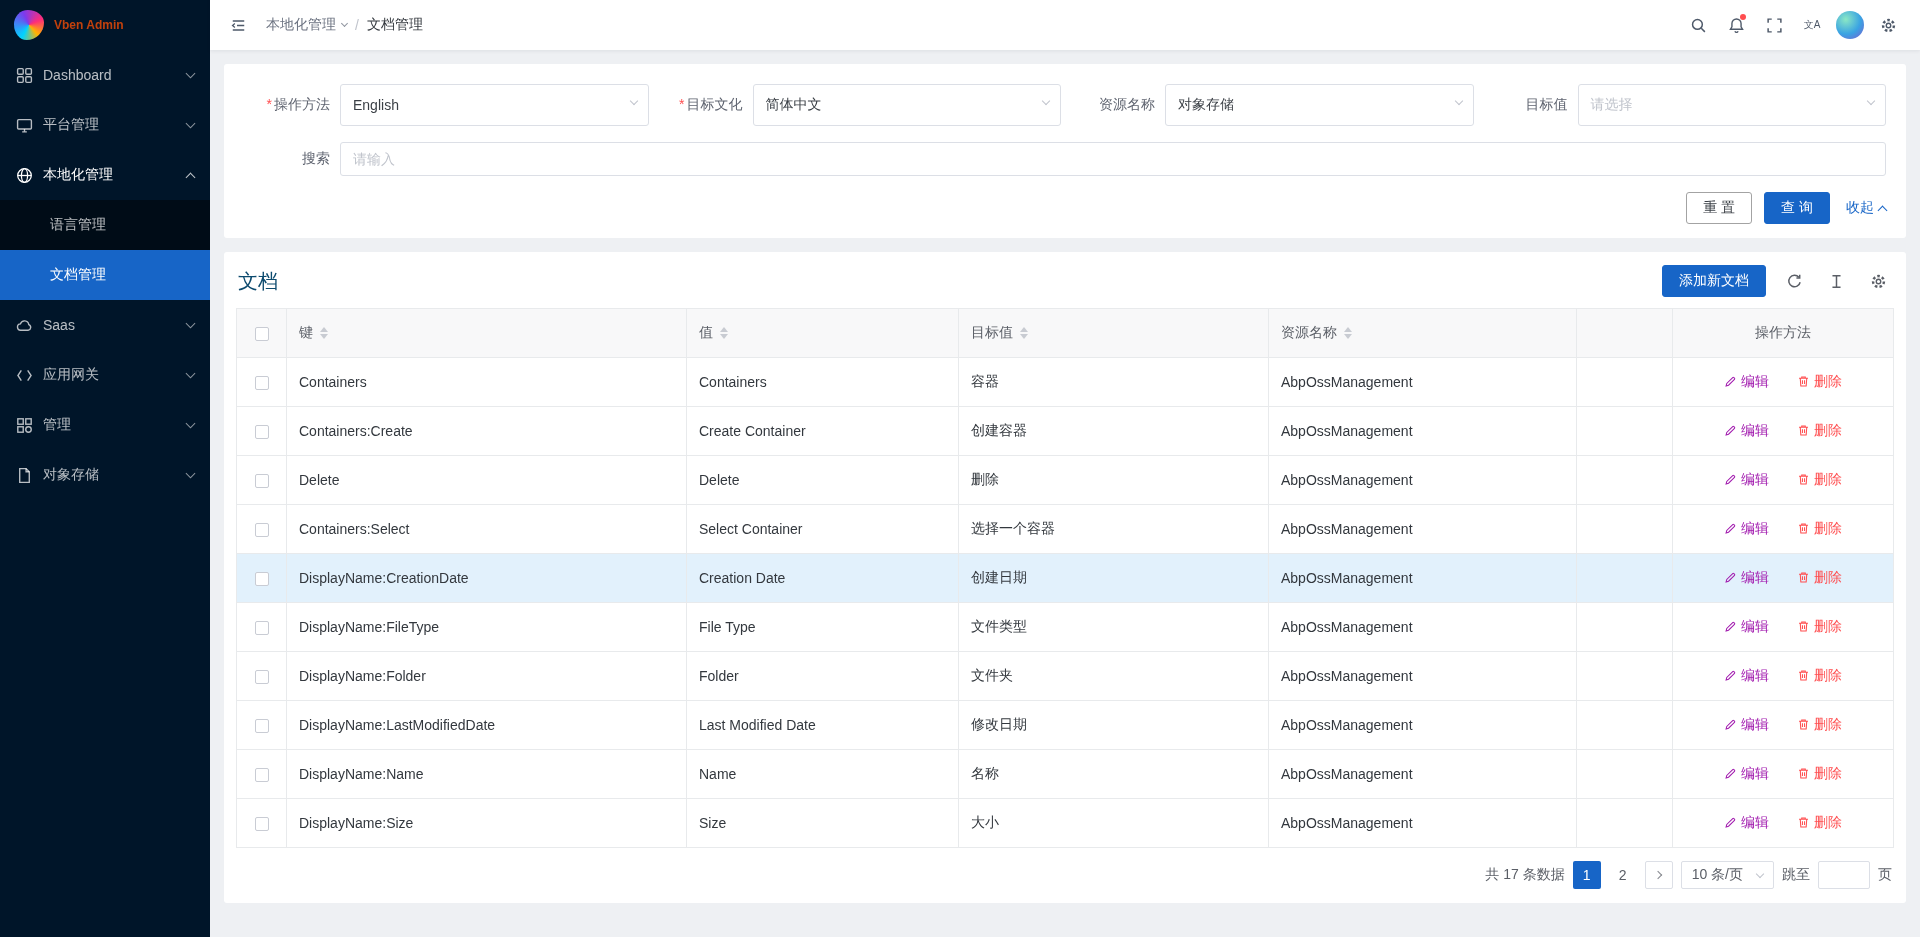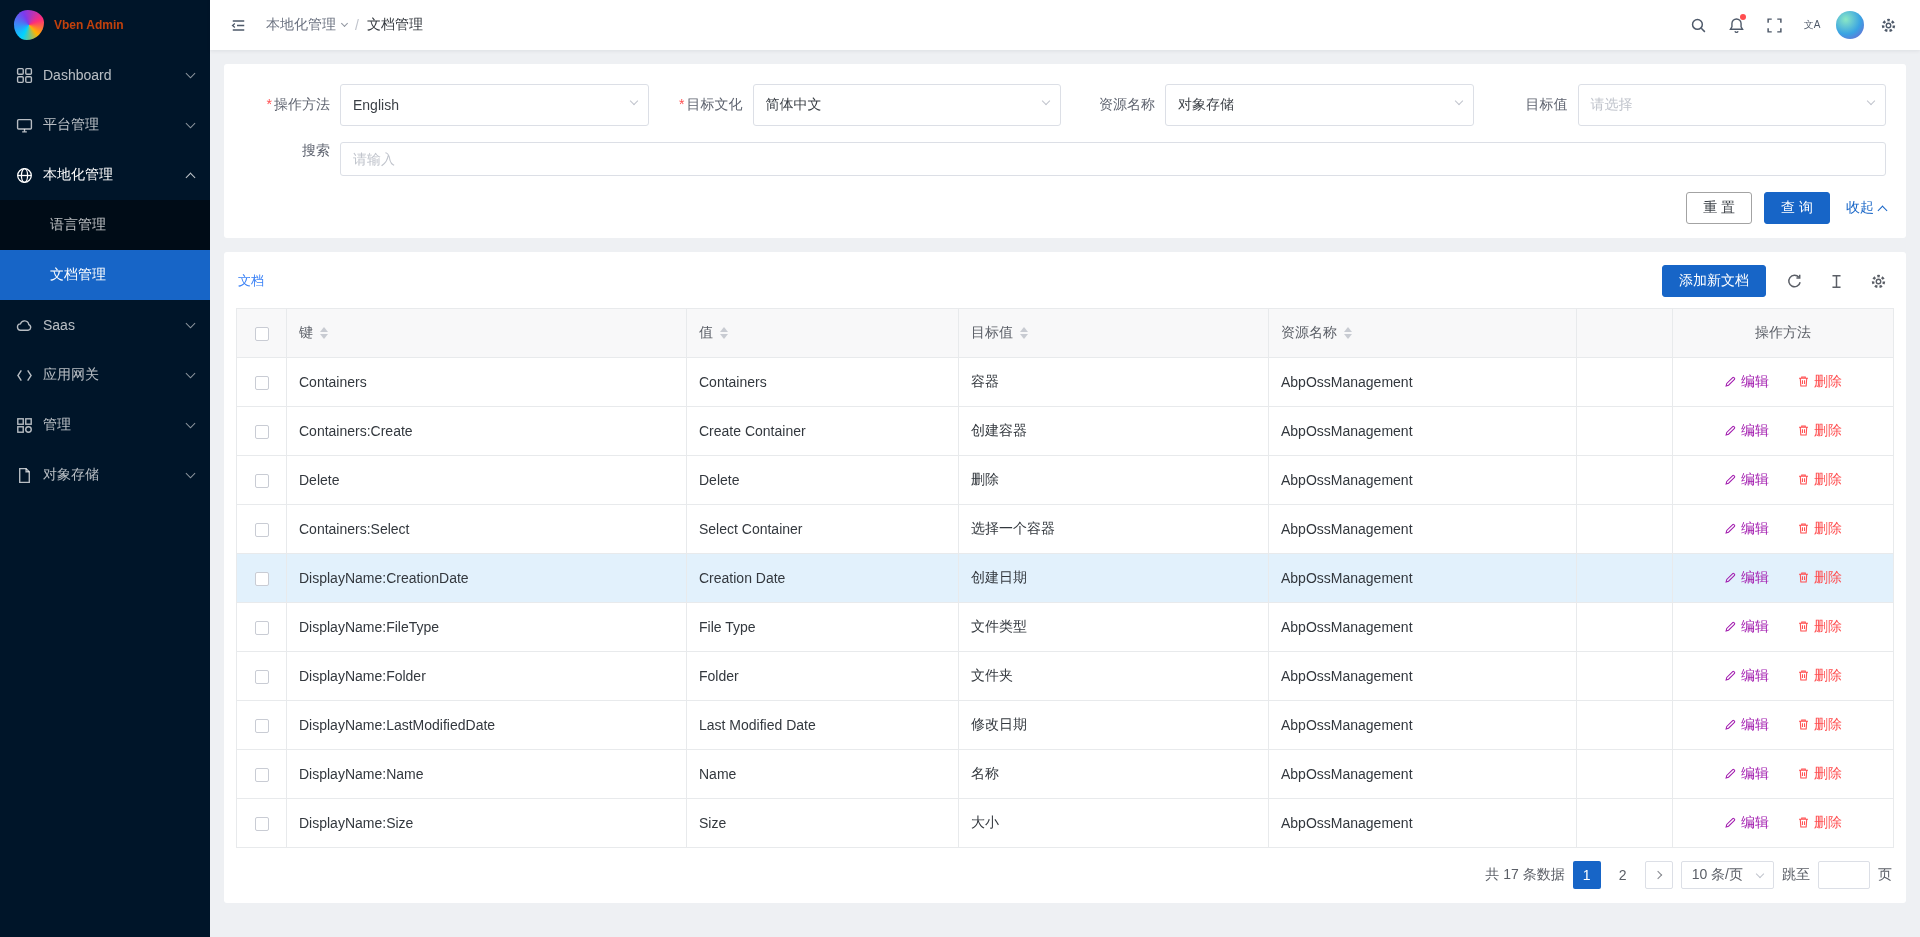--- a/index.html
+++ b/index.html
@@ -45,34 +45,34 @@
 
   
   .filter-card { background:#fff; border-radius:3px; padding:20px 20px 14px; }
   .f-row { display:grid; grid-template-columns:repeat(4,1fr); column-gap:8px; }
   .f-item { display:flex; align-items:center; }
   .f-label { width:96px; flex-shrink:0; text-align:right; padding-right:10px; color:#5f6470; white-space:nowrap; }
   .req { color:#ff4d4f; margin-right:2px; }
   .sel { flex:1; height:42px; border:1px solid #dcdfe6; border-radius:3px; background:#fff; display:flex; align-items:center; padding:0 26px 0 12px; position:relative; cursor:pointer; color:#3a3f45; }
   .sel .sel-caret { position:absolute; right:11px; top:13px; width:6px; height:6px; border-right:1.4px solid #c0c4cc; border-bottom:1.4px solid #c0c4cc; transform:rotate(45deg); opacity:1; }
   .sel.placeholder { color:#c0c4cc; }
-  .f-row2 { display:flex; align-items:flex-start; margin-top:16px; }
+  .f-row2 { display:flex; align-items:center; margin-top:16px; }
   .txt-input { flex:1; height:34px; border:1px solid #dcdfe6; border-radius:3px; padding:0 12px; font-size:14px; font-family:inherit; color:#3a3f45; outline:none; }
   .txt-input::placeholder { color:#c0c4cc; }
   .f-actions { display:flex; justify-content:flex-end; align-items:center; gap:12px; margin-top:16px; }
   .btn { height:32px; padding:0 16px; border-radius:3px; font-size:14px; font-family:inherit; cursor:pointer; display:inline-flex; align-items:center; justify-content:center; }
   .btn-default { background:#fff; border:1px solid #a3a3a3; color:#3a3f45; }
   .btn-primary { background:#1765c7; border:1px solid #1765c7; color:#fff; }
   .link-collapse { color:#1765c7; cursor:pointer; display:inline-flex; align-items:center; gap:5px; margin-left:4px; }
   .link-collapse .chev { border-color:#1765c7; opacity:1; }
 
   
   .table-card { background:#fff; border-radius:3px; padding:4px 12px 0; }
   .t-toolbar { display:flex; align-items:center; justify-content:space-between; padding:9px 2px 11px; }
-  .t-title { font-size:13px; color:#3b82f6; }
+  .t-title { font-size:20px; color:#0c4a6e; }
   .t-tools { display:flex; align-items:center; gap:14px; }
   .t-tools .icon-btn { color:#5a5e66; }
   .grid-table { width:100%; border-collapse:collapse; table-layout:fixed; }
   .grid-table th,.grid-table td { border:1px solid #e8eaec; height:49px; padding:0 12px; text-align:left; font-weight:normal; overflow:hidden; white-space:nowrap; text-overflow:ellipsis; }
   .grid-table thead th { background:#f8f8f9; color:#5a5e66; font-weight:500; }
   .grid-table tbody td { color:#33383e; background:#fff; }
   .grid-table tr.hl td { background:#e2f1fc; }
   .c-check { text-align:center !important; padding:0 !important; }
   .checkbox { display:inline-block; width:14px; height:14px; border:1px solid #c9ccd4; border-radius:2px; background:#fff; vertical-align:middle; cursor:pointer; }
   .sorters { display:inline-flex; flex-direction:column; gap:2px; margin-left:7px; vertical-align:middle; }

